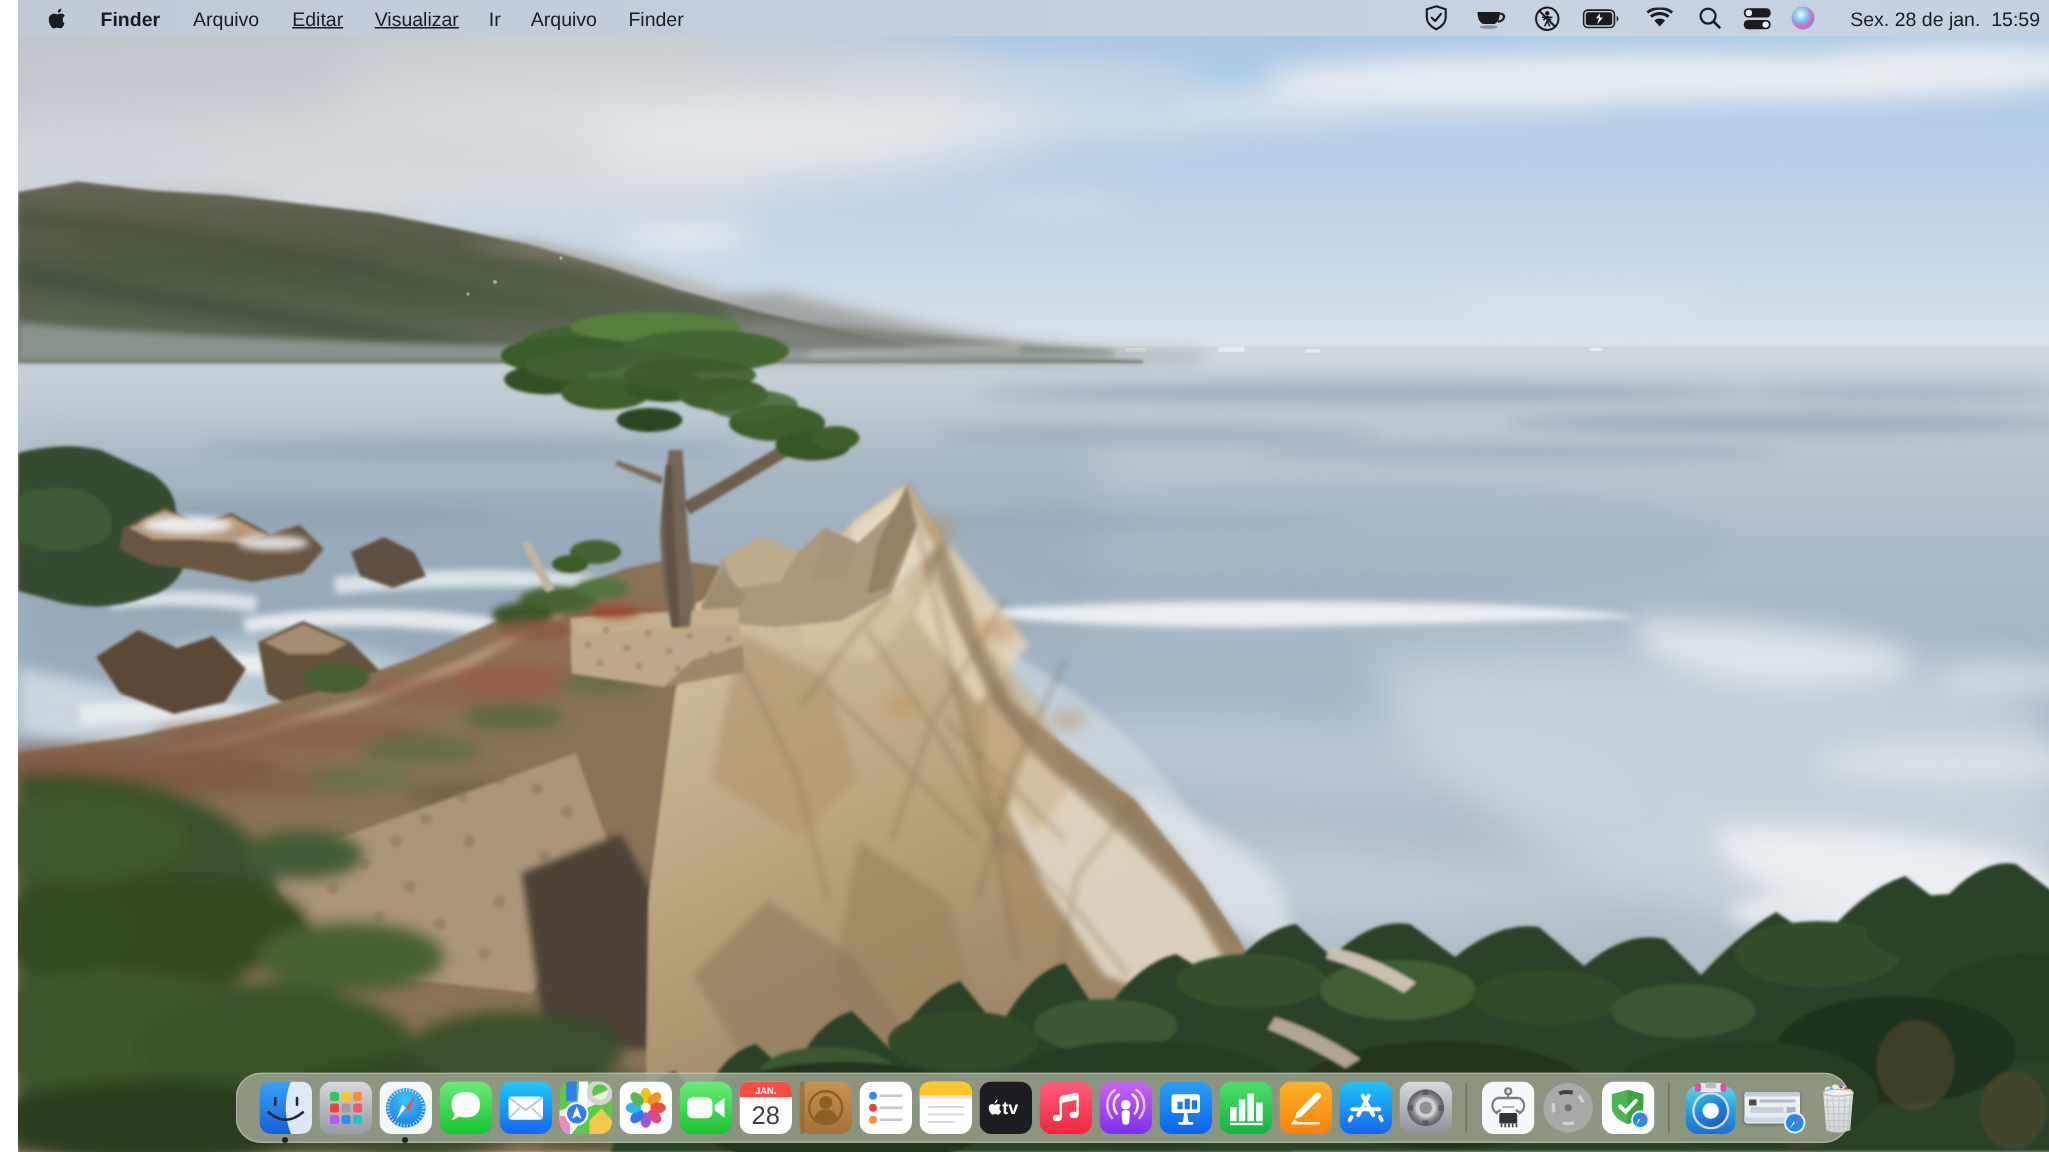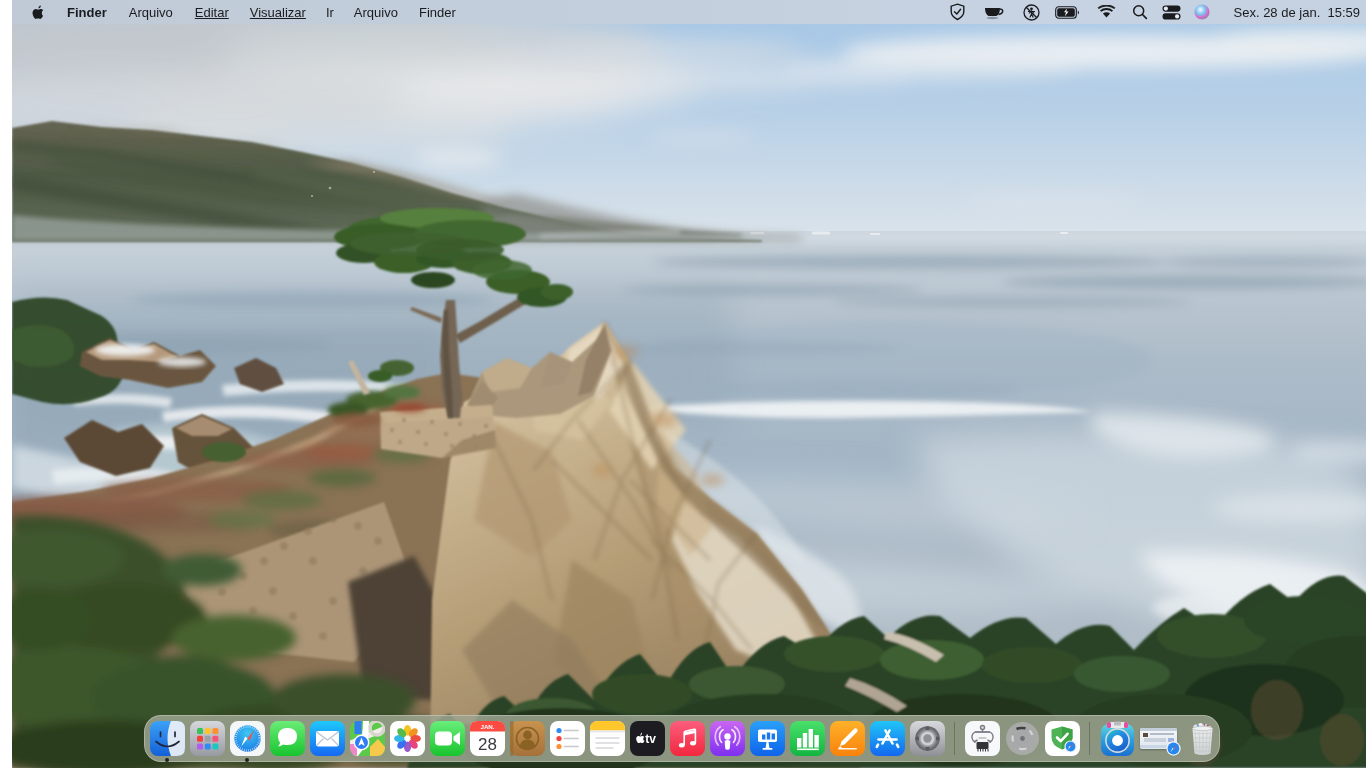--- a/index.html
+++ b/index.html
@@ -1,21 +1,21 @@
 <!DOCTYPE html>
 <html><head><meta charset="utf-8">
 <style>
 html,body{margin:0;padding:0;width:1366px;height:768px;overflow:hidden;font-family:"Liberation Sans",sans-serif;}
 #stage{position:relative;width:1366px;height:768px;background:#bef264;margin-left:12px;}
 #wall{position:absolute;left:0;top:0;}
 #menubar{position:absolute;left:0;top:0;width:1366px;height:24px;background:linear-gradient(90deg,#c0cad7 0%,#c3cedc 40%,#c7d3e2 75%,#c4d1e1 100%);display:flex;align-items:center;font-size:13px;color:#1a1c1f;}
 #menubar .l{display:flex;align-items:center;}
 #menubar .mi{margin:0;}
 #menubar .r{margin-left:auto;display:flex;align-items:center;}
-#dock{position:absolute;left:132px;top:715px;width:1076px;height:47px;border-radius:17px;background:rgba(158,165,144,0.85);border:1px solid rgba(255,255,255,0.28);box-sizing:border-box;display:flex;align-items:center;padding-left:5px;}
+#dock{position:absolute;left:145px;top:715px;width:1076px;height:47px;border-radius:17px;background:rgba(158,165,144,0.85);border:1px solid rgba(255,255,255,0.28);box-sizing:border-box;display:flex;align-items:center;padding-left:15px;}
 .dicon{width:35px;height:35px;margin-right:5px;position:relative;flex:none;}
 .dsep{width:1px;height:33px;background:rgba(50,55,45,0.35);margin:0 10px 0 4px;flex:none;}
 .dot{position:absolute;width:4px;height:4px;border-radius:2px;background:#222;bottom:-6px;left:15px;}
 </style></head>
 <body>
 <div id="stage">
 <svg id="wall" width="1366" height="768" viewBox="0 0 1366 768">
 <defs>
 <linearGradient id="sky" x1="0" y1="0" x2="0" y2="1">
 <stop offset="0" stop-color="#a4c6e6"></stop>

